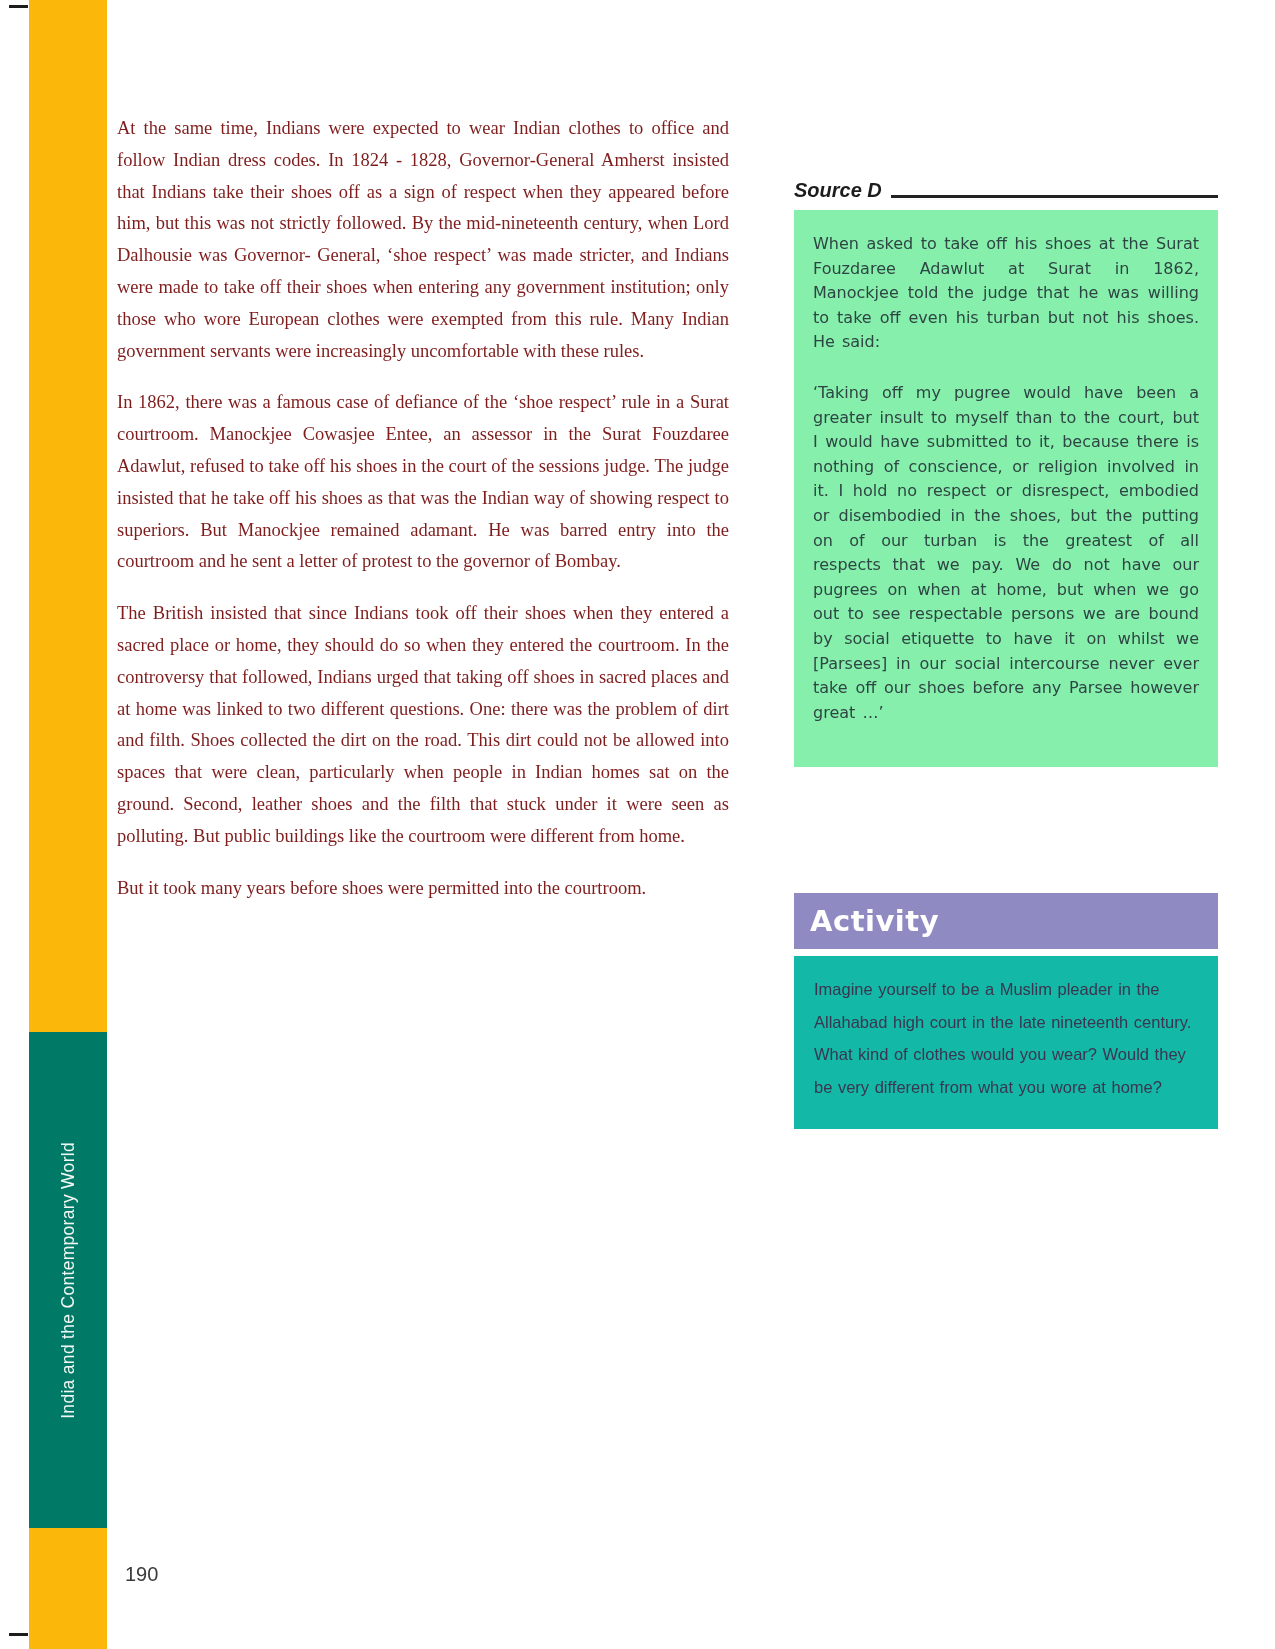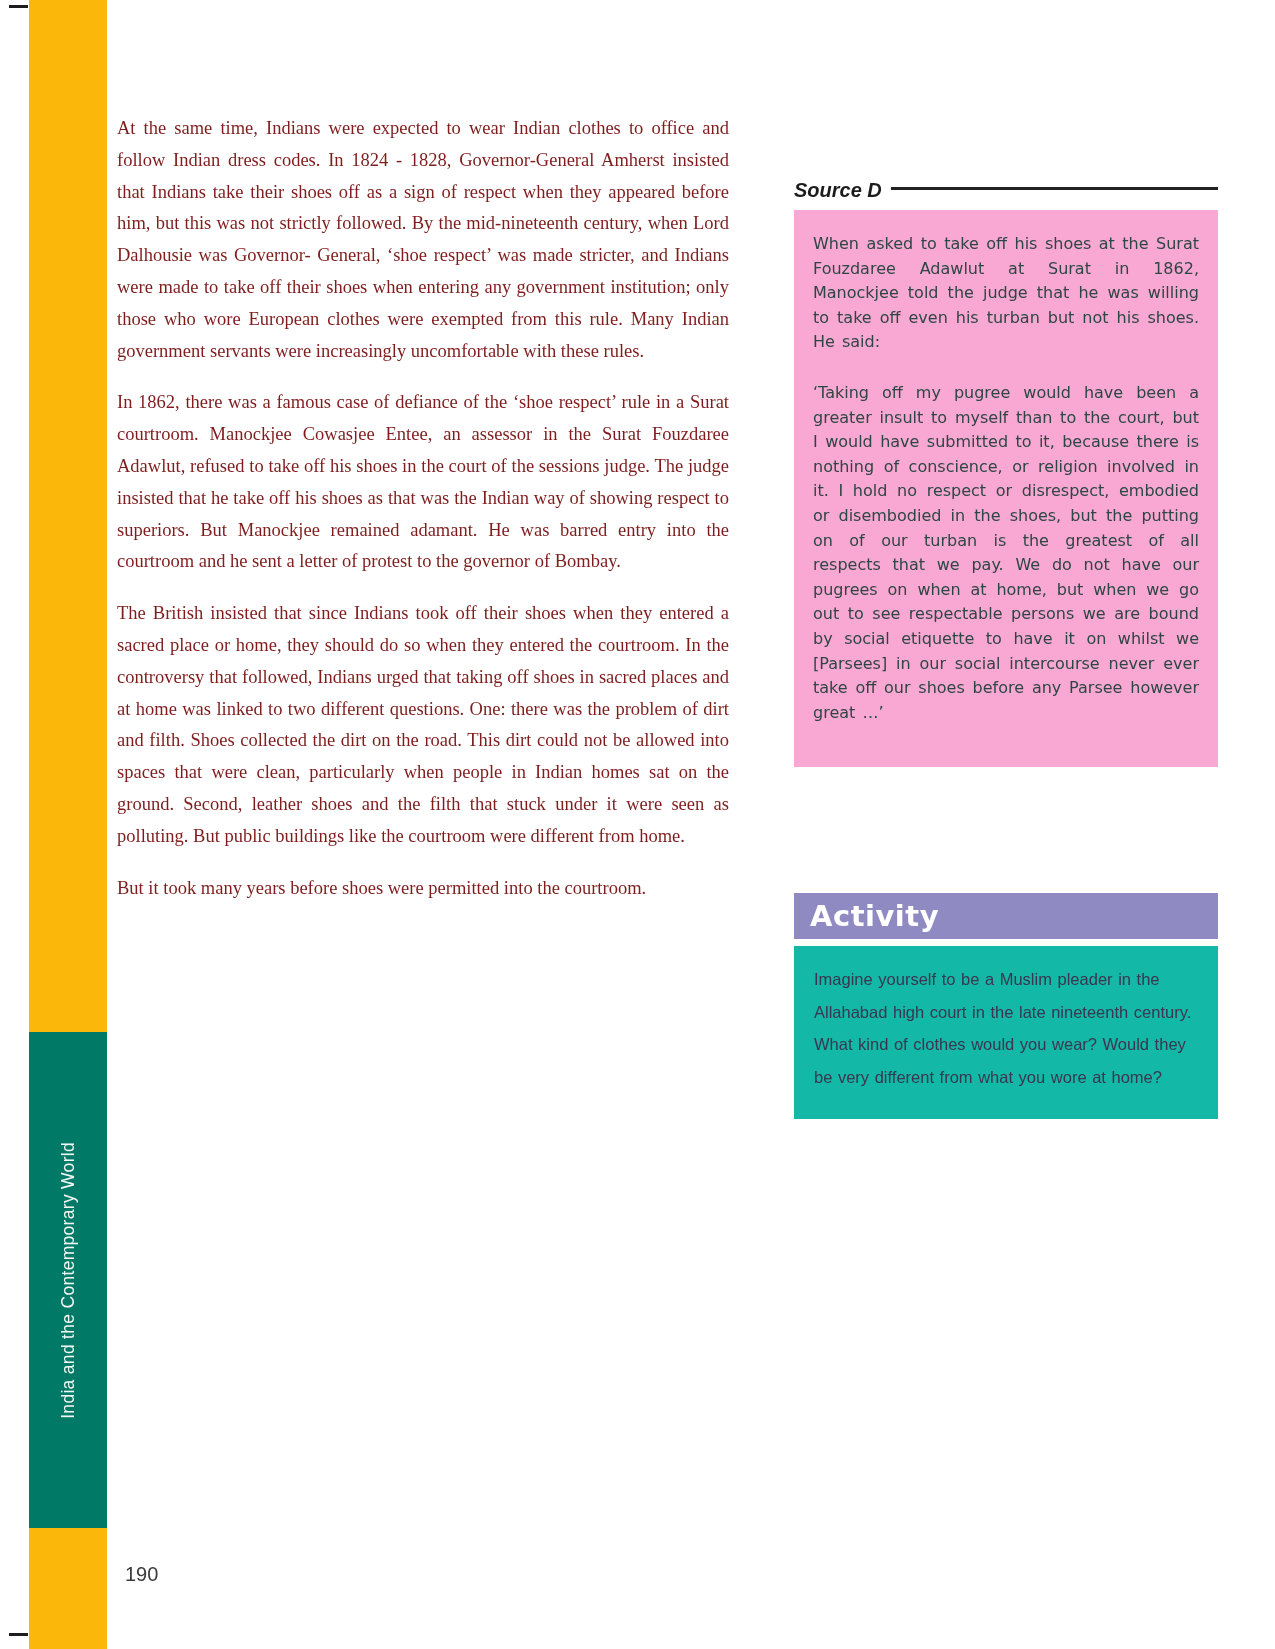--- a/index.html
+++ b/index.html
@@ -68,55 +68,55 @@
 
   
   .right-col {
     position: absolute;
     left: 794px;
     top: 178px;
     width: 424px;
   }
   .source-head {
     display: flex;
-    align-items: center;
+    align-items: flex-end;
     height: 24px;
   }
   .source-label {
     font-family: "Liberation Sans", sans-serif;
     font-style: italic;
     font-weight: bold;
     font-size: 20px;
     color: #1c1c1c;
     white-space: nowrap;
   }
   .source-rule {
     flex: 1;
     height: 3px;
     background: #222222;
     margin-left: 9px;
     margin-bottom: 4px;
   }
   .source-box {
     margin-top: 8px;
     height: 557px;
-    background: #f9a8d4;
+    background: #86efac;
     padding: 22px 19px 20px 19px;
     font-family: "DejaVu Sans", sans-serif;
     font-size: 16px;
     line-height: 24.6px;
     color: #2e4643;
     text-align: justify;
     word-spacing: 2px;
   }
   .source-box p + p { margin-top: 26px; }
 
   .activity { margin-top: 126px; }
   .activity-header {
-    height: 46px;
+    height: 56px;
     background: #908ac3;
     display: flex;
     align-items: center;
     padding-left: 16px;
   }
   .activity-title {
     font-family: "DejaVu Sans", sans-serif;
     font-weight: bold;
     font-size: 29px;
     color: #ffffff;

